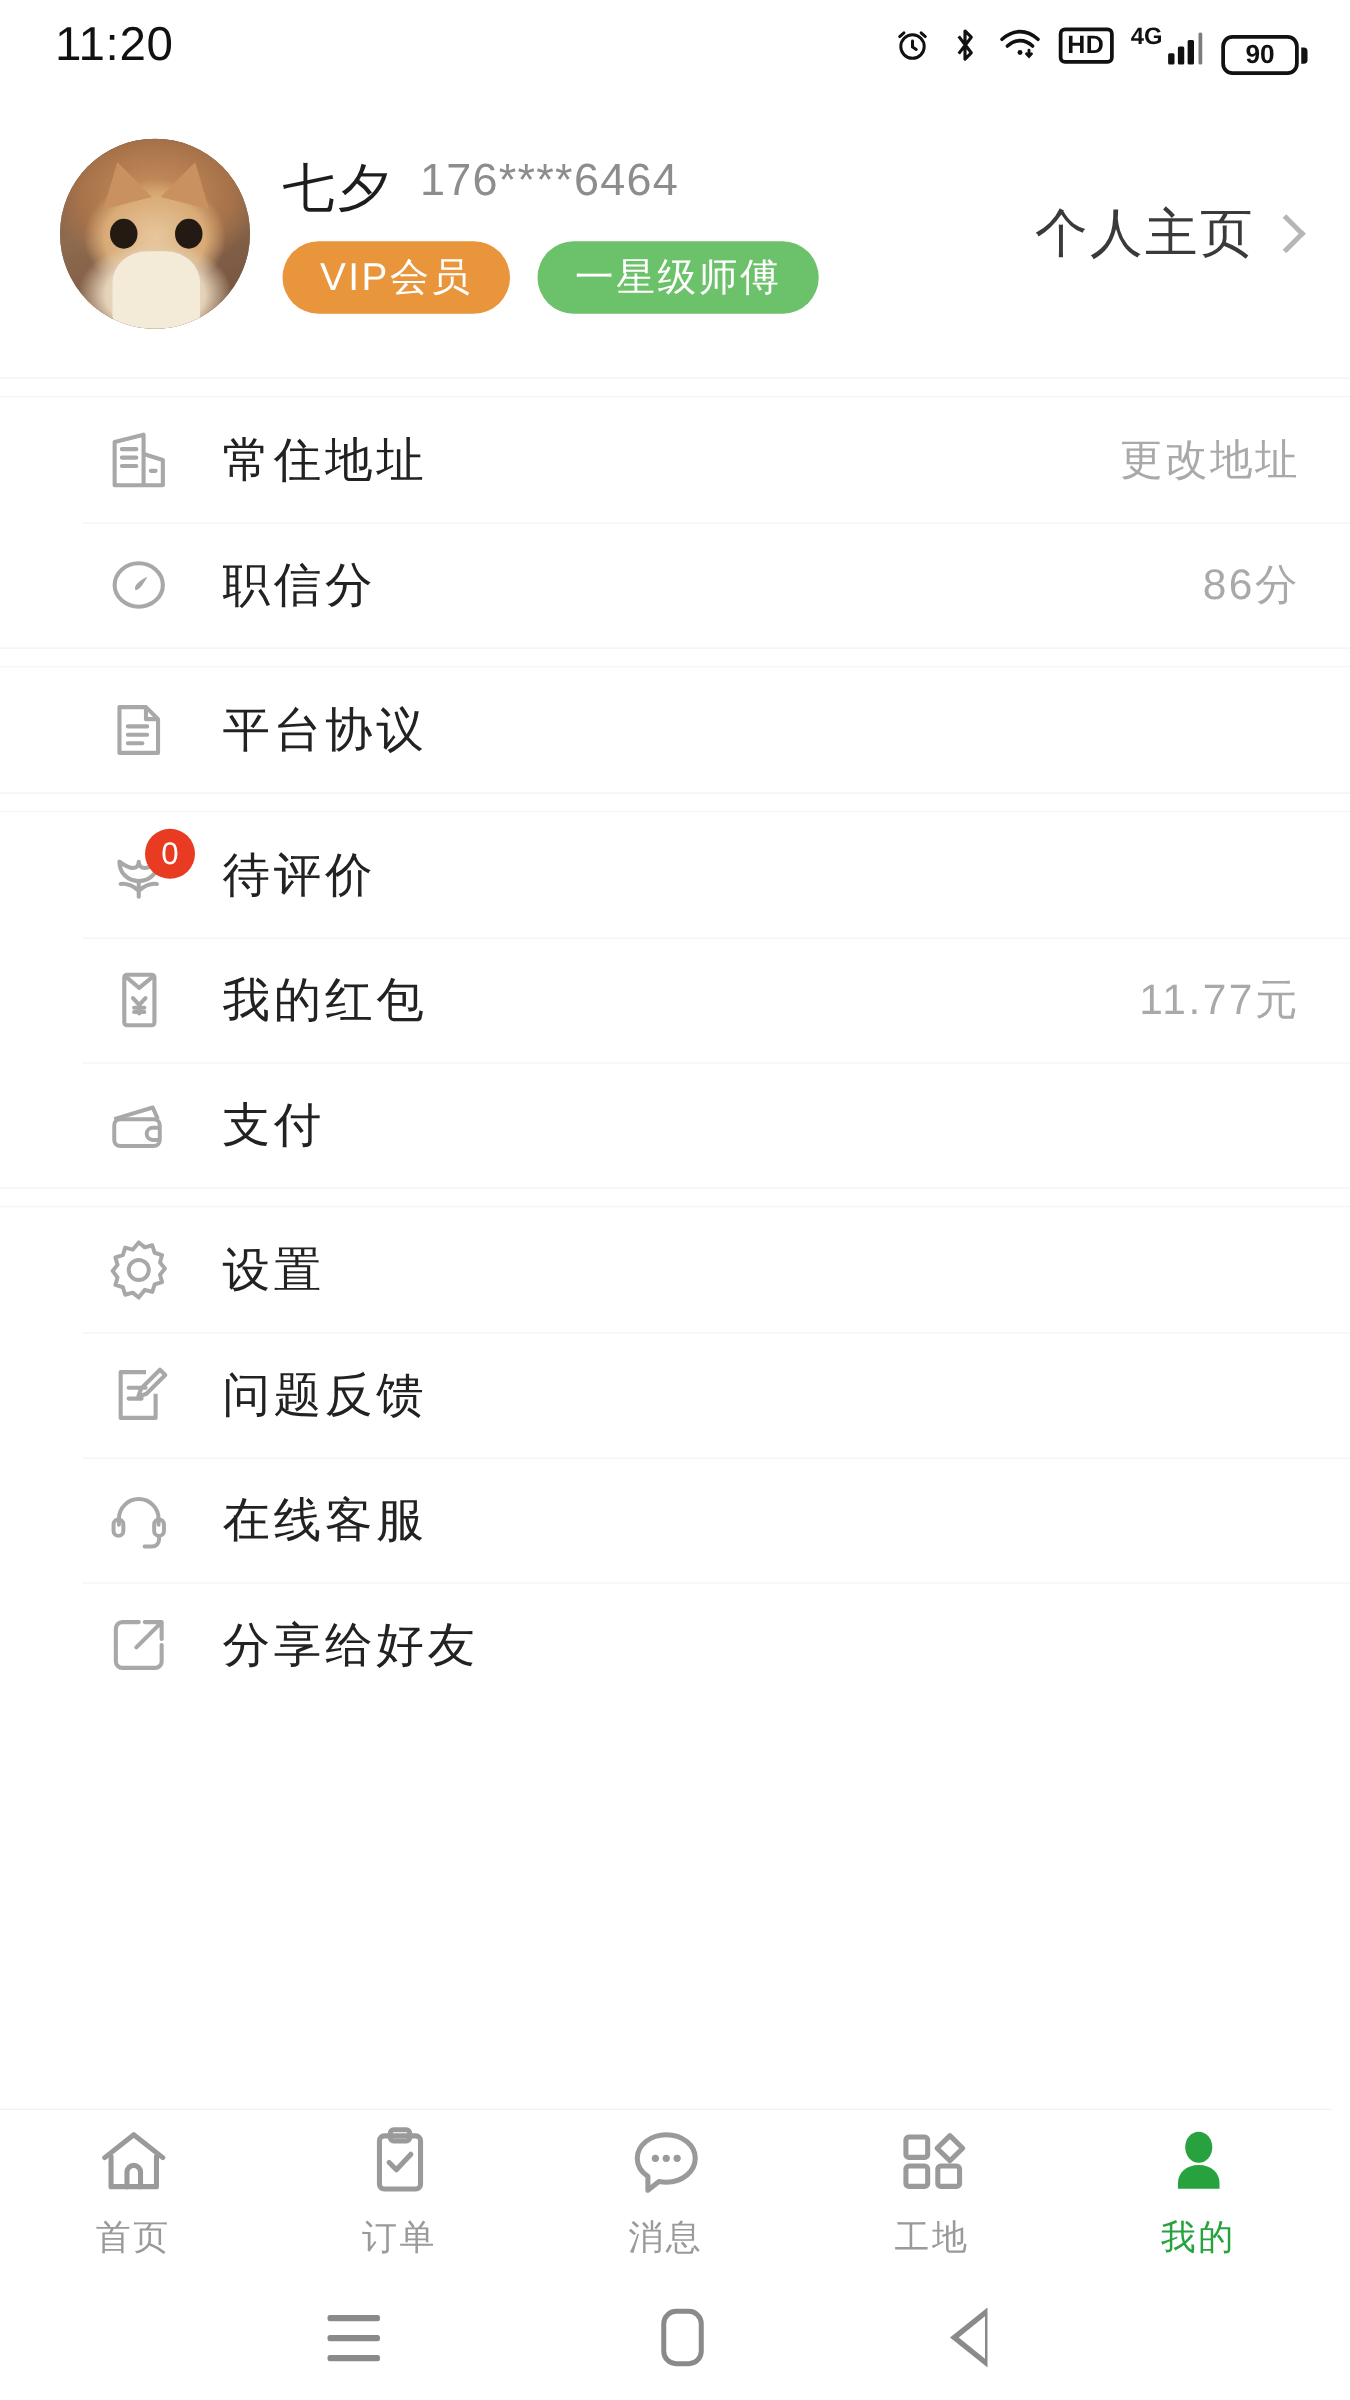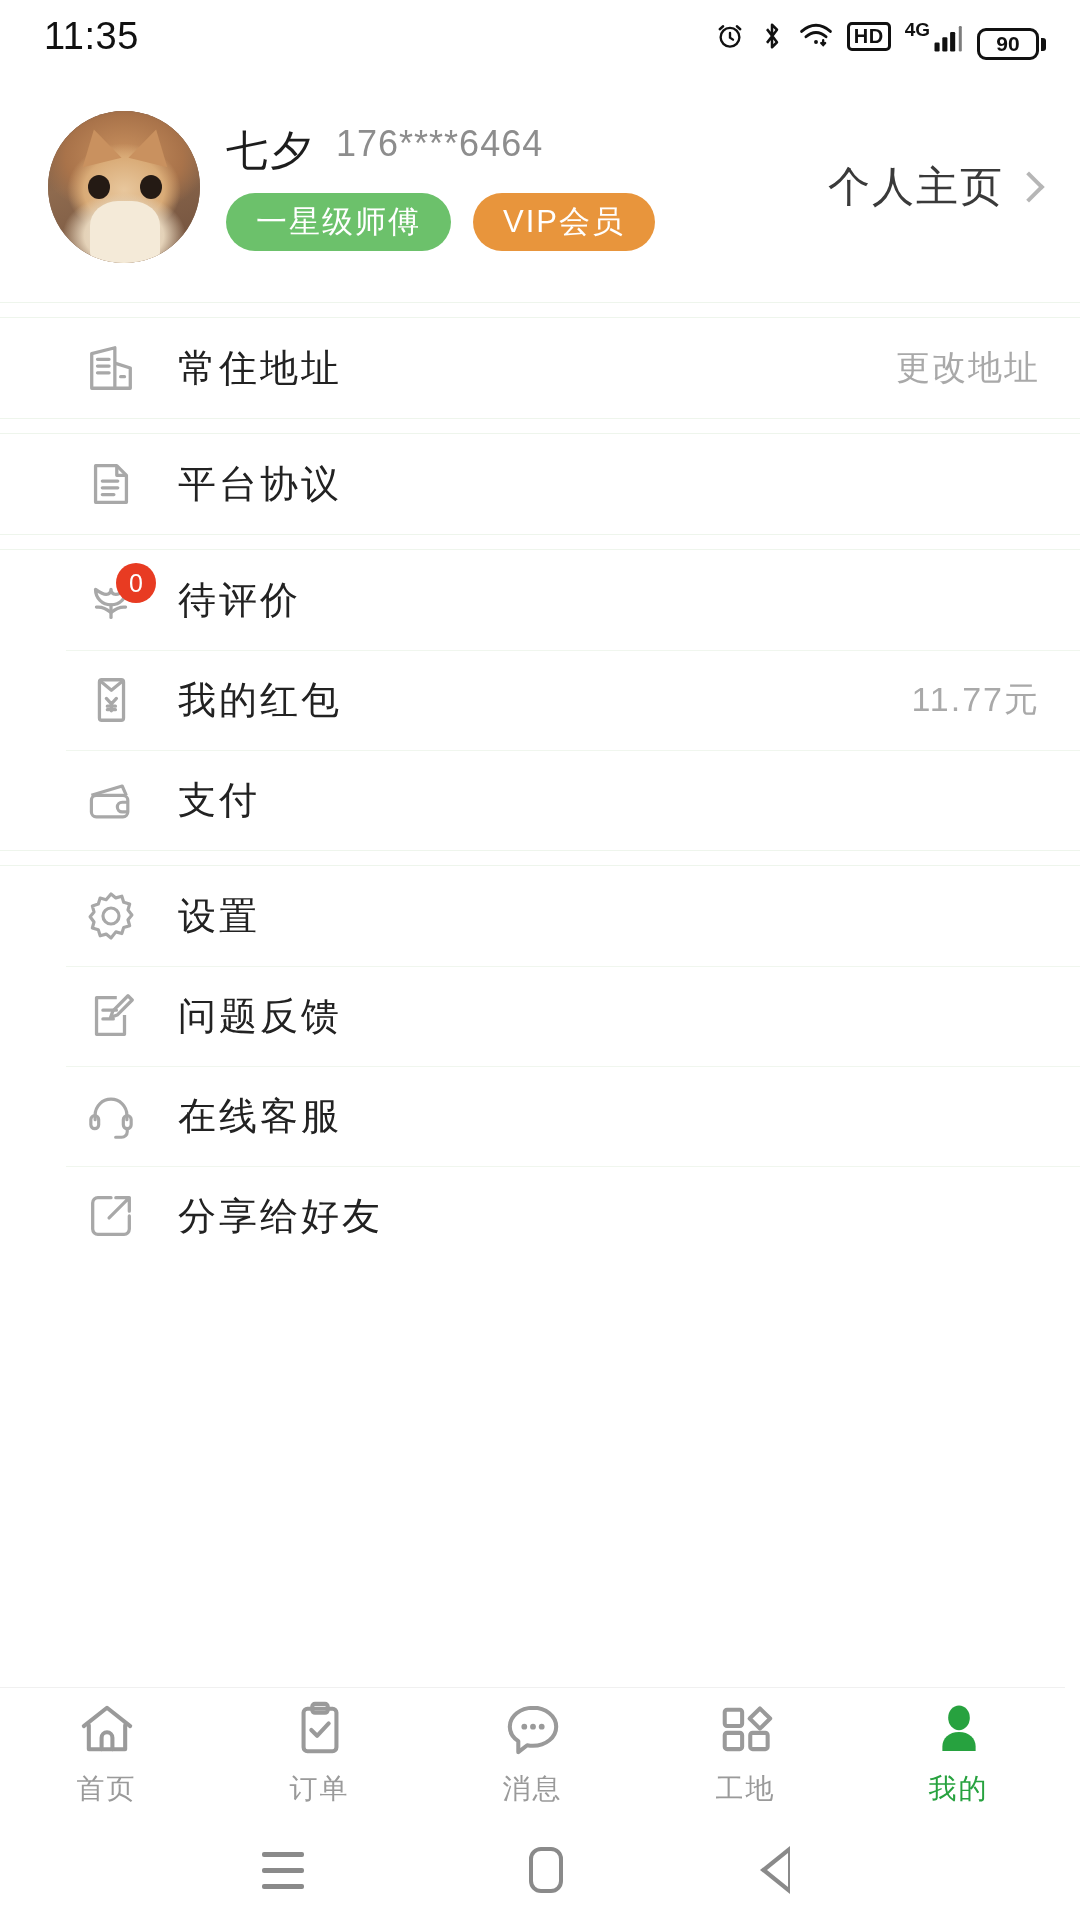--- a/index.html
+++ b/index.html
@@ -343,21 +343,21 @@
     border-top: 17px solid transparent;
     border-bottom: 17px solid transparent;
     border-right: 21px solid #ffffff;
     z-index: 2;
   }
 </style>
 </head>
 <body>
 
 <div class="status-bar">
-  <div class="status-time">11:35</div>
+  <div class="status-time">11:20</div>
   <div class="status-icons">
     <span>
       <svg width="30" height="30" viewBox="0 0 24 24" fill="none" stroke="#111" stroke-width="1.9">
         <circle cx="12" cy="13" r="7.5"></circle>
         <path d="M12 9.5v3.8l2.4 1.6" stroke-linecap="round"></path>
         <path d="M6.5 4.2 3.8 6.6M17.5 4.2l2.7 2.4" stroke-linecap="round"></path>
       </svg>
     </span>
     <span>
       <svg width="26" height="30" viewBox="0 0 16 24" fill="none" stroke="#111" stroke-width="2" stroke-linejoin="round">
@@ -398,22 +398,22 @@
     <div class="eye-r"></div>
     <div class="muzzle"></div>
   </div>
 
   <div class="profile-info">
     <div class="name-row">
       <span class="user-name">七夕</span>
       <span class="user-phone">176****6464</span>
     </div>
     <div class="badges">
+      <span class="badge orange">VIP会员</span>
       <span class="badge green">一星级师傅</span>
-      <span class="badge orange">VIP会员</span>
     </div>
   </div>
 
   <div class="home-link">
     <span class="label">个人主页</span>
     <span class="chev"></span>
   </div>
 </div>
 
 <div class="sep"></div>
@@ -425,20 +425,30 @@
         <path d="M4 6.5 16 3.5v21H4z"></path>
         <path d="M16 11.5 24 14v10.5h-8"></path>
         <path d="M7 9.5h6M7 13h6M7 16.5h6" stroke-linecap="round"></path>
         <path d="M19 18.5h2" stroke-linecap="round"></path>
       </svg>
     </span>
     <span class="row-label">常住地址</span>
     <span class="row-value">更改地址</span>
   </div>
 
+  <div class="row">
+    <span class="icon-wrap">
+      <svg width="54" height="54" viewBox="0 0 28 28" fill="none" stroke="#a8a8a8" stroke-width="1.7">
+        <ellipse cx="14" cy="14" rx="10" ry="9"></ellipse>
+        <path d="M17.6 10.6c-1.4 2.6-2.6 4.3-3.7 5.1-1.1.8-1.7.3-1.4-.8.3-1.2 1.9-2.8 5.1-4.3z" fill="#a8a8a8" stroke="none"></path>
+      </svg>
+    </span>
+    <span class="row-label">职信分</span>
+    <span class="row-value">86分</span>
+  </div>
 </div>
 
 <div class="sep"></div>
 
 <div class="list">
   <div class="row">
     <span class="icon-wrap">
       <svg width="54" height="54" viewBox="0 0 28 28" fill="none" stroke="#a8a8a8" stroke-width="1.7" stroke-linejoin="round">
         <path d="M6 4.5h11l5 5v14H6z"></path>
         <path d="M17 4.5v5h5"></path>

